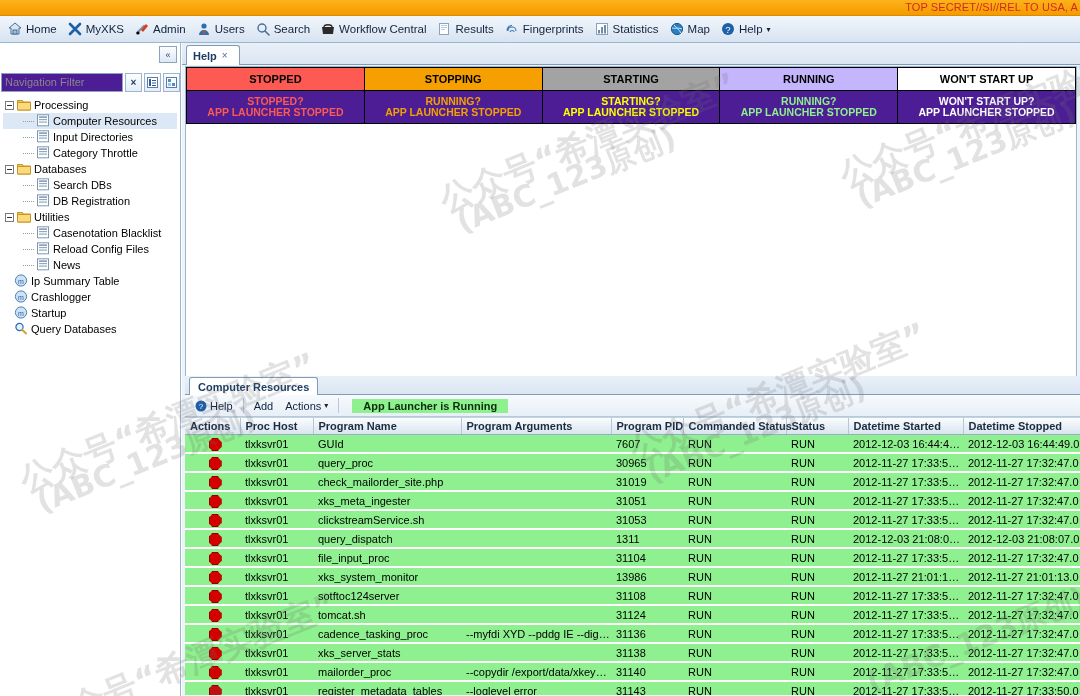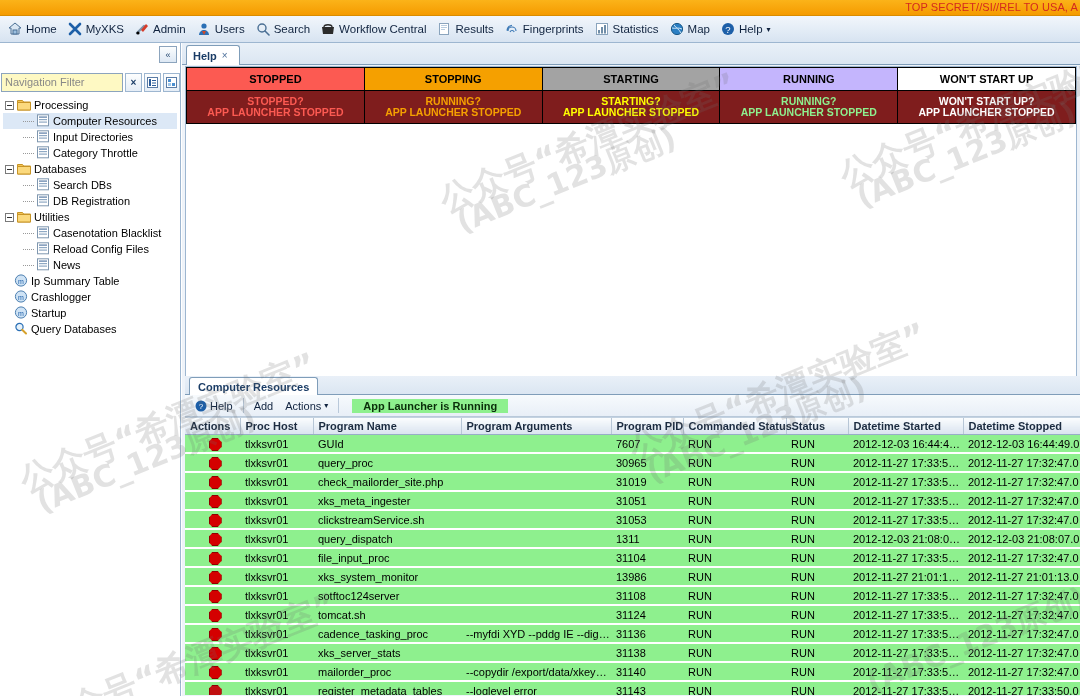--- a/index.html
+++ b/index.html
@@ -54,21 +54,21 @@
     border-right: 1px solid #9db6d0;
   }
   .navfilterrow {
     position: absolute; left: 0; top: 28px; width: 181px; height: 22px;
     display: flex; align-items: center;
     padding: 0 1px;
   }
   .navfilter-input {
     width: 122px; height: 19px;
     border: 1px solid #8ca4bd;
-    background: #fef9c3;
+    background: #4c1d95;
     font-size: 11px;
     font-family: "Liberation Sans", sans-serif;
     color: #888;
     padding: 0 3px;
     outline: none;
   }
   .smallbtn {
     width: 17px; height: 19px; margin-left: 2px;
     border: 1px solid #9db6d0;
     background: linear-gradient(to bottom,#fdfefe 0%, #e5edf6 100%);
@@ -159,21 +159,21 @@
   .cktable td {
     border: 1px solid #000;
     text-align: center;
     font-size: 11px;
     font-weight: bold;
     font-family: "Liberation Sans", sans-serif;
     padding: 5px 0;
     height: 17px;
   }
   .cktable td.bot {
-    background: #7f1d1d;
+    background: #4c1d95;
     line-height: 1.05;
     height: 27px;
     font-size: 10.5px;
   }
 
   
   .crpanel {
     position: absolute; left: 3px; top: 333px;
     width: 895px; height: 320px;
   }

